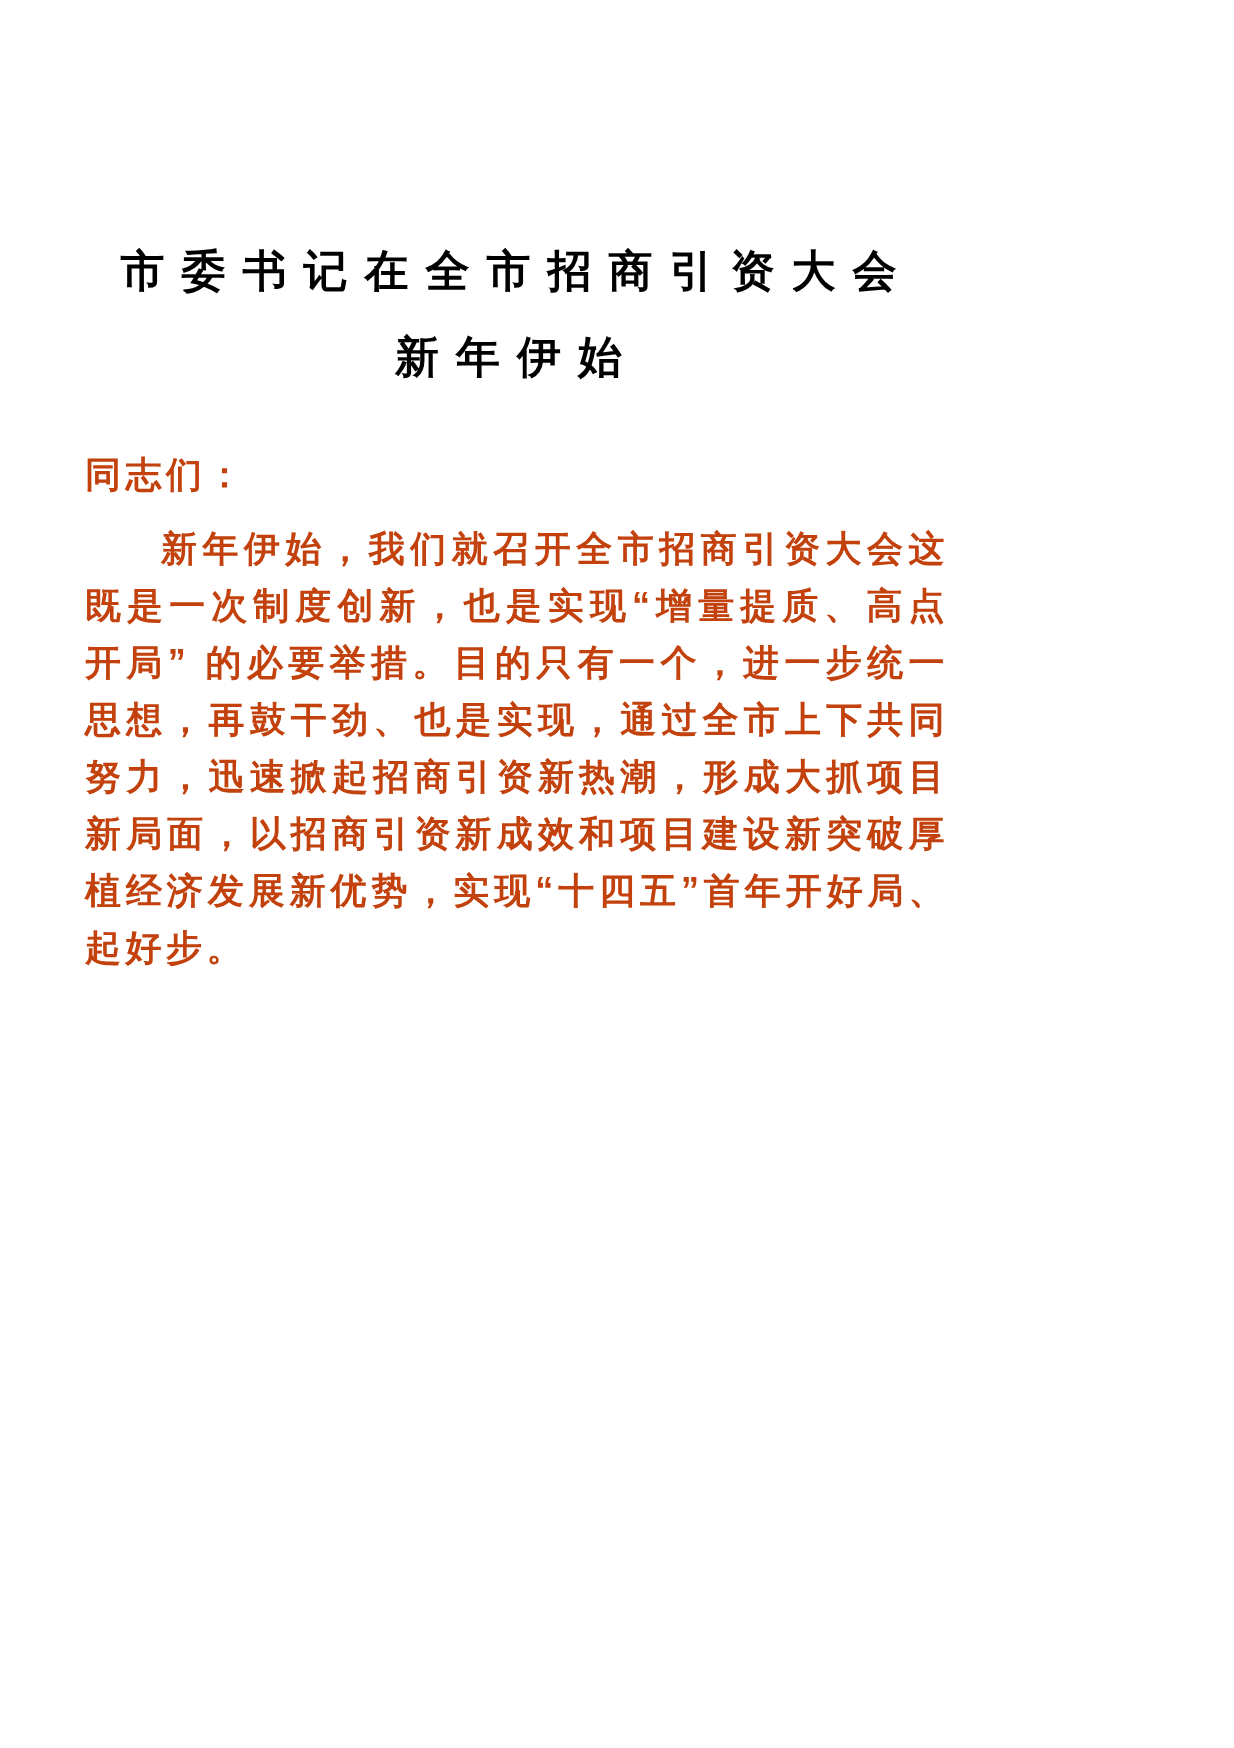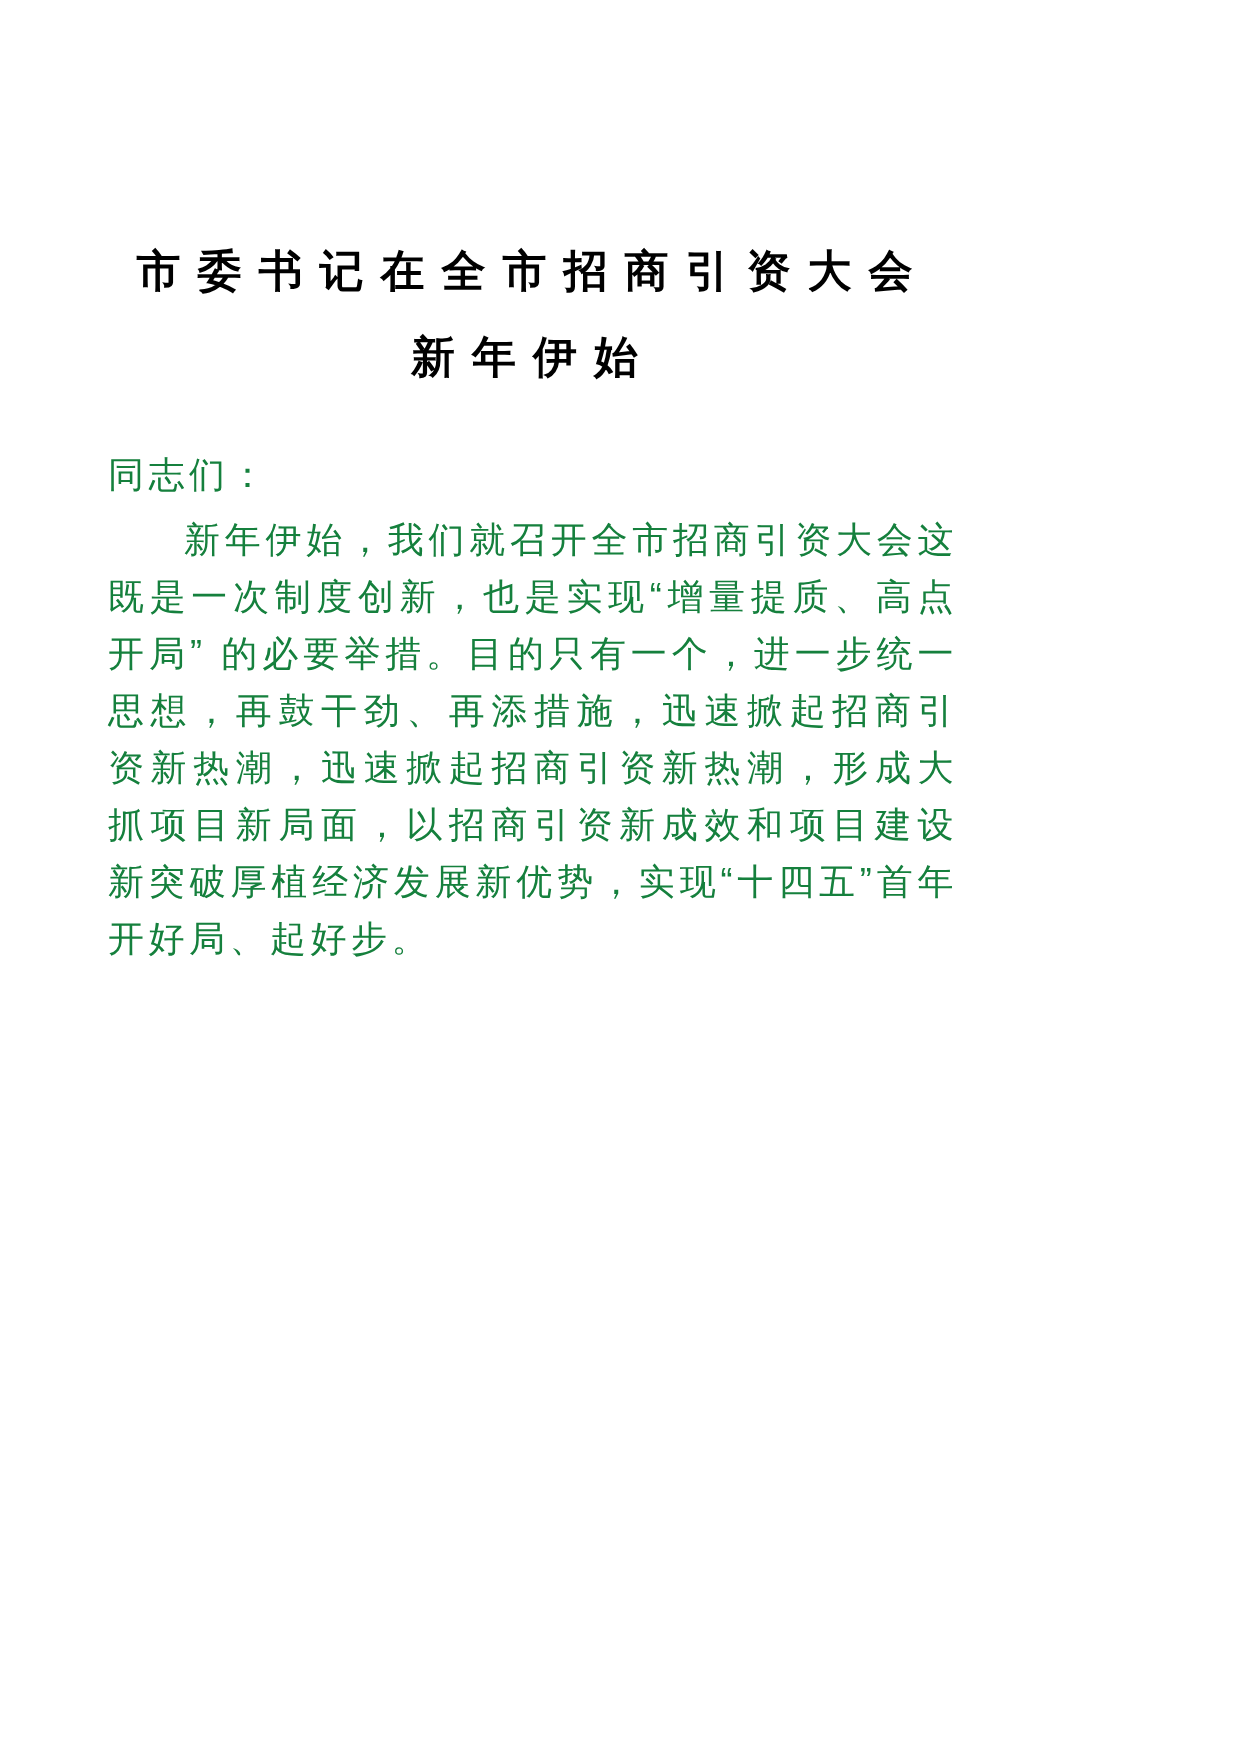--- a/index.html
+++ b/index.html
@@ -12,44 +12,44 @@
     height: 1748px;
     overflow: hidden;
     font-family: "Liberation Sans", "DejaVu Sans", sans-serif;
     color: #000000;
   }
   .page {
     box-sizing: border-box;
     width: 1234px;
     height: 1748px;
     background: #ffffff;
-    padding: 228px 268px 40px 100px;
+    padding: 228px 268px 40px 68px;
   }
   .doc-title {
     margin: 0 0 46px 0;
     font-size: 44px;
     font-weight: 700;
     text-align: center;
     letter-spacing: 17px;
     color: #000000;
   }
   .doc-title .title-line {
     display: block;
     line-height: 86px;
     white-space: nowrap;
   }
   .para {
-    margin: 8px;
+    margin: 17px;
     font-size: 36px;
     line-height: 57px;
     letter-spacing: 4.5px;
     text-align: justify;
     text-justify: inter-ideograph;
-    font-weight: 400;
-    color: #15803d;
+    font-weight: 700;
+    color: #c2410c;
     word-break: break-all;
   }
   .para.salutation {
     text-indent: 0;
   }
   .para.indent {
     text-indent: 76px;
   }
 </style>
 </head>
@@ -57,16 +57,16 @@
 
 <div class="page">
 
   <h1 class="doc-title">
     <span class="title-line">市委书记在全市招商引资大会</span>
     <span class="title-line">新年伊始</span>
   </h1>
 
   <p class="para salutation">同志们：</p>
 
-  <p class="para indent">新年伊始，我们就召开全市招商引资大会这既是一次制度创新，也是实现“增量提质、高点开局” 的必要举措。目的只有一个，进一步统一思想，再鼓干劲、再添措施，迅速掀起招商引资新热潮，迅速掀起招商引资新热潮，形成大抓项目新局面，以招商引资新成效和项目建设新突破厚植经济发展新优势，实现“十四五”首年开好局、起好步。</p>
+  <p class="para indent">新年伊始，我们就召开全市招商引资大会这既是一次制度创新，也是实现“增量提质、高点开局” 的必要举措。目的只有一个，进一步统一思想，再鼓干劲、也是实现，通过全市上下共同努力，迅速掀起招商引资新热潮，形成大抓项目新局面，以招商引资新成效和项目建设新突破厚植经济发展新优势，实现“十四五”首年开好局、起好步。</p>
 
 
 </div>
 
 </body></html>

